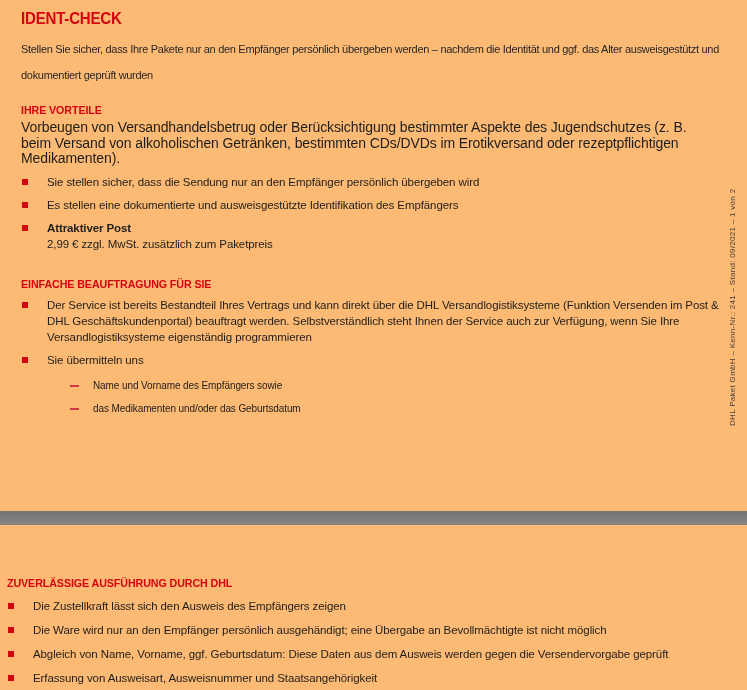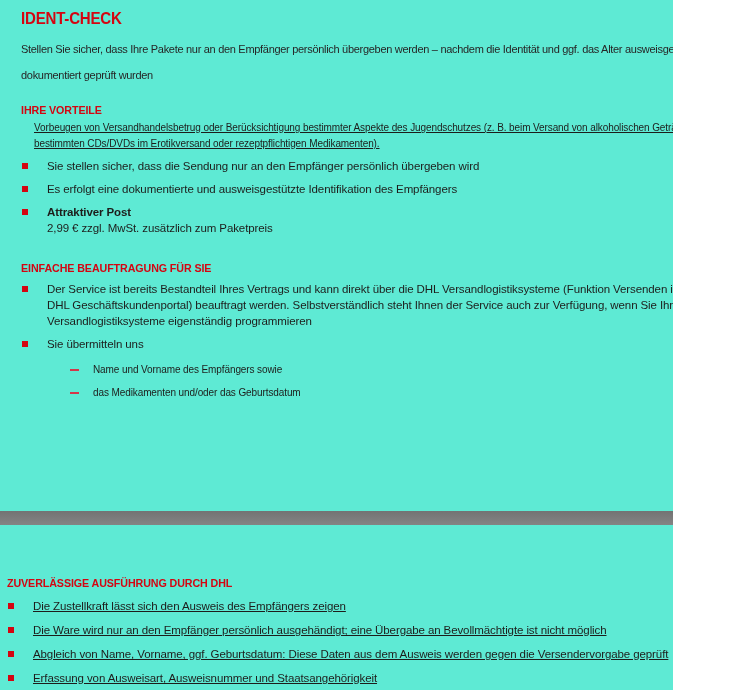--- a/index.html
+++ b/index.html
@@ -3,23 +3,23 @@
 <meta charset="utf-8">
 <style>
   html, body { margin: 0; padding: 0; }
   body {
     background: #ffffff;
     font-family: "Liberation Sans", sans-serif;
     color: #1d1d1b;
   }
   .page {
     position: relative;
-    width: 673px;
+    width: 747px;
     height: 690px;
-    background: #5eead4;
+    background: #fdba74;
     overflow: hidden;
   }
   .block-top {
     position: absolute;
     left: 21px;
     top: 10px;
     width: 716px;
   }
   .doc-title {
     margin: 0;
@@ -45,26 +45,25 @@
     font-size: 11.5px;
     line-height: 12px;
     font-weight: bold;
     letter-spacing: -0.1px;
     transform: scaleX(0.93);
     transform-origin: 0 0;
   }
   .sec-heading.first { margin-top: 16px; }
   .sec-heading.second { margin-top: 26px; }
   .body-par {
-    margin: 4px 0 0 13px;
-    font-size: 10px;
+    margin: 4px 0 0 0;
+    font-size: 14px;
     line-height: 15.5px;
     letter-spacing: -0.1px;
     max-width: 684px;
-    text-decoration: underline;
   }
   ul.bullets {
     list-style: none;
     margin: 2px 0 0 0;
     padding: 0;
   }
   ul.bullets > li {
     position: relative;
     padding-left: 26px;
     margin-top: 7px;
@@ -110,21 +109,21 @@
     width: 747px;
     height: 14px;
     background: linear-gradient(to bottom, #737373, #848484);
   }
   .block-bottom {
     position: absolute;
     left: 7px;
     top: 577px;
     width: 716px;
   }
-  ul.bullets.wide > li { margin-top: 11px; line-height: 13px; max-width: 690px; text-decoration: underline; }
+  ul.bullets.wide > li { margin-top: 11px; line-height: 13px; max-width: 690px; }
   ul.bullets.wide { margin-top: 5px; }
   ul.bullets.wide > li .sq { top: 3px; }
   .vertical-note {
     position: absolute;
     left: 728px;
     top: 426px;
     transform: rotate(-90deg);
     transform-origin: 0 0;
     white-space: nowrap;
     font-size: 8px;
@@ -144,21 +143,21 @@
     <h2 class="sec-heading first">IHRE VORTEILE</h2>
     <p class="body-par">Vorbeugen von Versandhandelsbetrug oder Berücksichtigung bestimmter Aspekte des Jugendschutzes (z. B. beim Versand von alkoholischen Getränken, bestimmten CDs/DVDs im Erotikversand oder rezeptpflichtigen Medikamenten).</p>
 
     <ul class="bullets">
       <li>
         <span class="sq"></span>
         <div class="b-text">Sie stellen sicher, dass die Sendung nur an den Empfänger persönlich übergeben wird</div>
       </li>
       <li>
         <span class="sq"></span>
-        <div class="b-text">Es erfolgt eine dokumentierte und ausweisgestützte Identifikation des Empfängers</div>
+        <div class="b-text">Es stellen eine dokumentierte und ausweisgestützte Identifikation des Empfängers</div>
       </li>
       <li>
         <span class="sq"></span>
         <div class="b-title">Attraktiver Post</div>
         <div class="b-text">2,99 € zzgl. MwSt. zusätzlich zum Paketpreis</div>
       </li>
     </ul>
 
     <h2 class="sec-heading second">EINFACHE BEAUFTRAGUNG FÜR SIE</h2>
 

